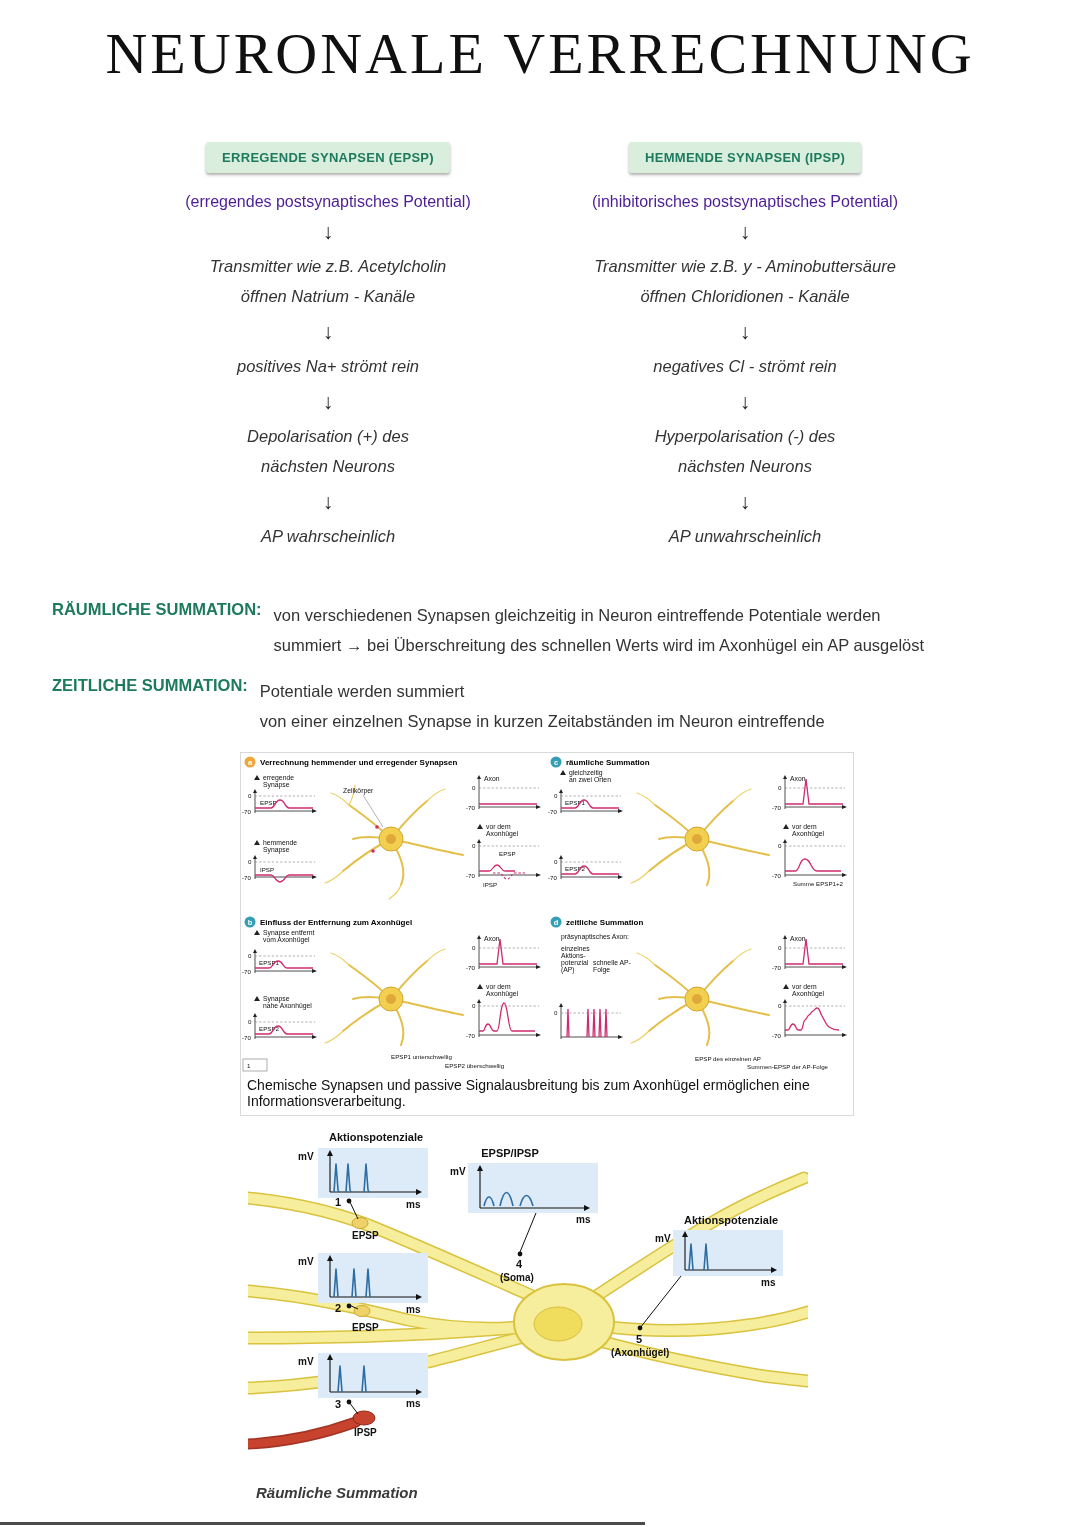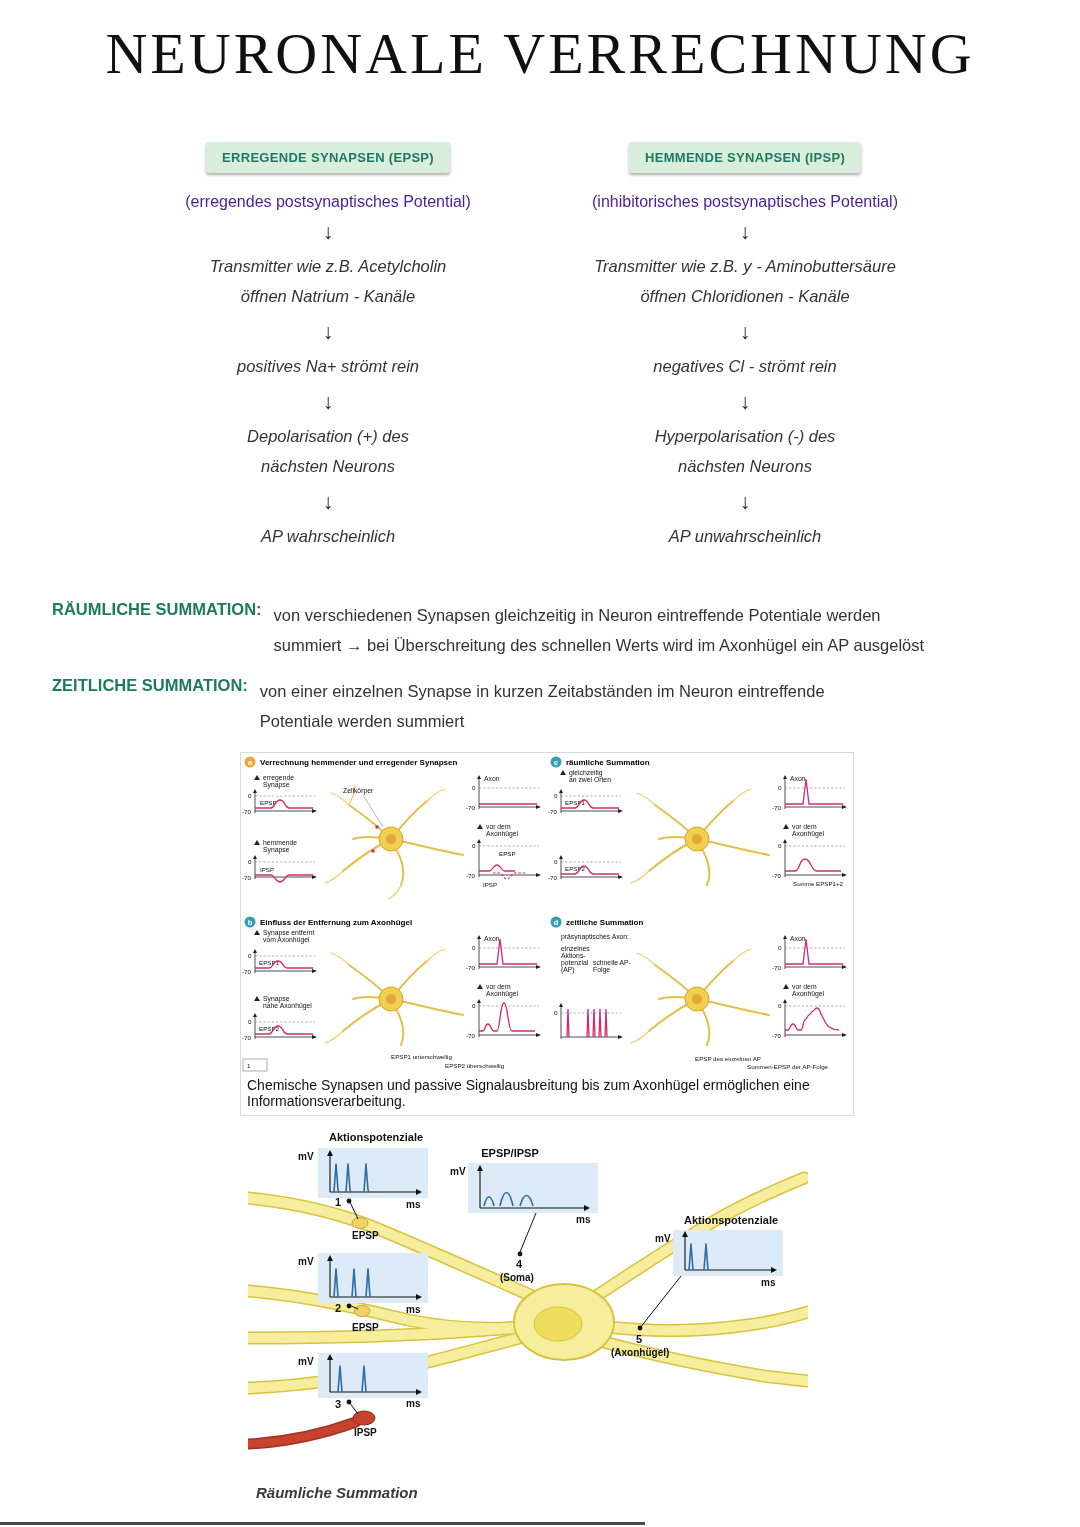--- a/index.html
+++ b/index.html
@@ -118,22 +118,22 @@
     <div class="sum-item">
       <span class="sum-label">RÄUMLICHE SUMMATION:</span>
       <div class="sum-text">
         <div>von verschiedenen Synapsen gleichzeitig in Neuron eintreffende Potentiale werden</div>
         <div>summiert → bei Überschreitung des schnellen Werts wird im Axonhügel ein AP ausgelöst</div>
       </div>
     </div>
     <div class="sum-item">
       <span class="sum-label">ZEITLICHE SUMMATION:</span>
       <div class="sum-text">
+        <div>Potentiale werden summiert</div>
         <div>von einer einzelnen Synapse in kurzen Zeitabständen im Neuron eintreffende</div>
-        <div>Potentiale werden summiert</div>
       </div>
     </div>
   </section>
 
   <section class="fig1">
     <div class="fig1-grid">
 
       <svg width="306" height="160" viewBox="0 0 306 160">
         <circle class="badge-a" cx="9" cy="9" r="5.5"></circle>
         <text class="badgetxt" x="9" y="11.8">a</text>

